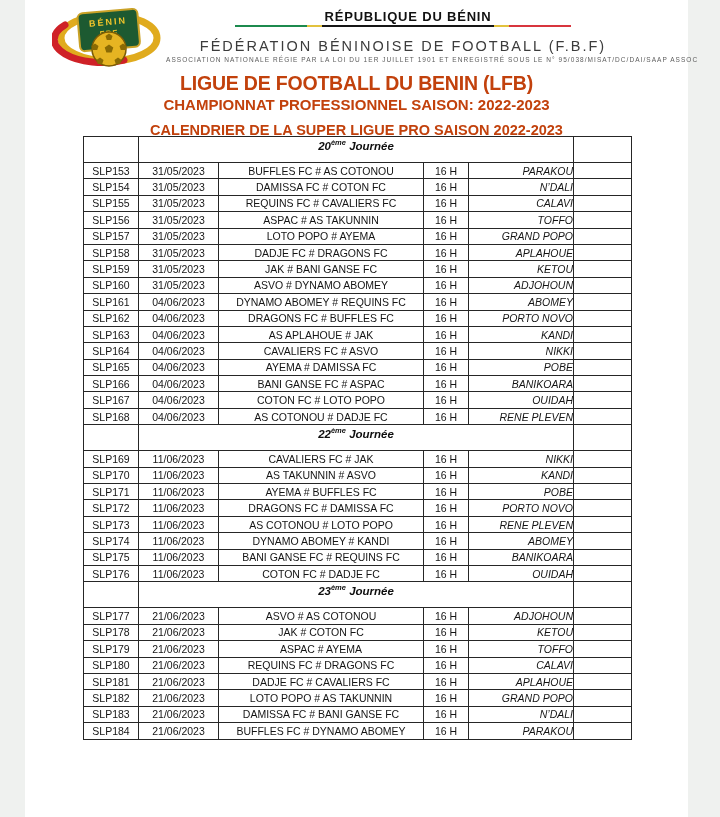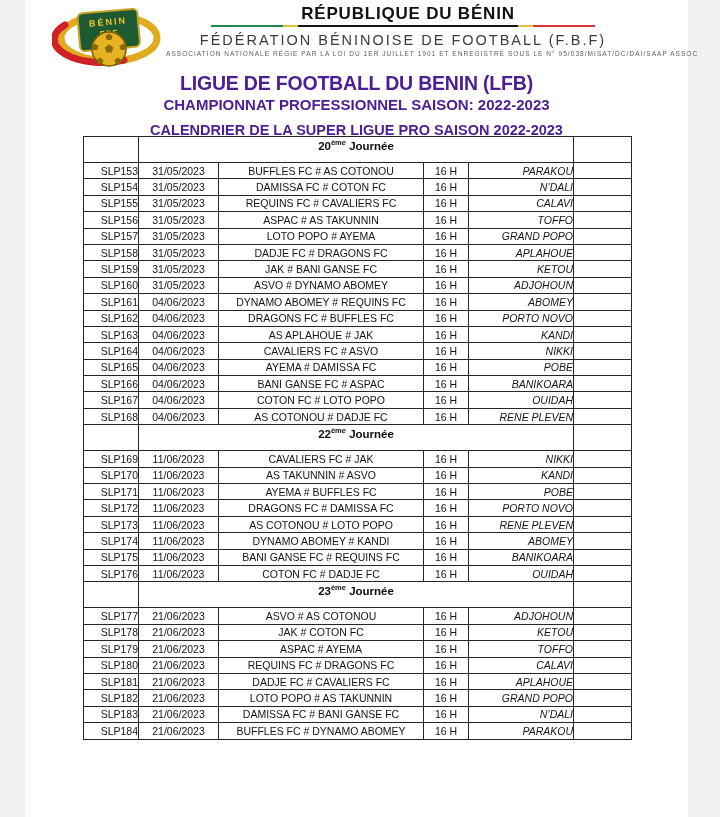--- a/index.html
+++ b/index.html
@@ -18,52 +18,52 @@
   .logo-wrap { flex:none; width:114px; height:64px; margin-left:27px; position:relative; }
   .logo-wrap svg { display:block; }
   .head-text { flex:1; padding-right:48px; padding-top:5px; min-width:0; }
 
   .republic-row { display:flex; align-items:flex-end; justify-content:center; height:17px; }
   .seg { height:2.5px; flex:none; }
   .seg-green { width:72px; background:#1c8a4e; }
   .seg-yellow { width:15px; background:#e2c23d; }
   .seg-red { width:62px; background:#d8353d; }
   .republic-title {
-    font-size:17px; font-weight:bold; letter-spacing:0.8px; color:#111;
+    font-size:13px; font-weight:bold; letter-spacing:0.8px; color:#111;
     border-bottom:2.5px solid #161616; padding:0 3px 1px; white-space:nowrap;
   }
   .federation-title {
-    margin-top:5px; text-align:center; white-space:nowrap;
+    margin-top:11px; text-align:center; white-space:nowrap;
     font-size:14.5px; letter-spacing:2px; color:#3c3c3c; font-weight:500;
   }
   .association-line {
     margin-top:2px; text-align:center; white-space:nowrap;
     font-size:6.5px; letter-spacing:1.05px; color:#5c5c5c;
   }
 
   
-  .titles { text-align:center; color:#4c1d95; margin-top:1px; height:57px; }
+  .titles { text-align:center; color:#c2410c; margin-top:1px; height:57px; }
   .title-main { font-size:19.5px; font-weight:bold; letter-spacing:-0.2px; line-height:22px; }
   .title-sub1 { font-size:15px; font-weight:bold; line-height:17px; margin-top:2px; }
   .title-sub2 { font-size:14.5px; font-weight:bold; line-height:17px; margin-top:9px; }
 
   
   table.calendar {
     border-collapse:collapse; table-layout:fixed;
     width:548px; margin:7px 0 0 58px;
   }
   table.calendar td {
     border:1.8px solid #262626; padding:0; overflow:hidden; white-space:nowrap;
     font-size:10.5px; color:#141414;
   }
   tr.match-row td { height:15.4px; vertical-align:middle; }
   tr.round-header-row td { height:25px; vertical-align:top; }
-  .round-label { display:block; text-align:center; font-weight:bold; font-size:11.5px; padding-top:1px; color:#0e0e0e; }
+  .round-label { display:block; text-align:center; font-weight:bold; font-size:11.5px; padding-top:1px; color:#0e0e0e;font-style:italic; }
   .round-label sup { font-size:7.5px; }
-  td.c-id { text-align:right; padding-left:5px; }
+  td.c-id { text-align:center; padding-left:5px; }
   td.c-date { text-align:center; }
   td.c-fixture { text-align:center; }
   td.c-time { text-align:center; }
   td.c-venue { text-align:right; padding-left:7px;font-style:italic; }
   td.c-notes { }
 </style>
 </head>
 <body>
 
 <div class="page">

